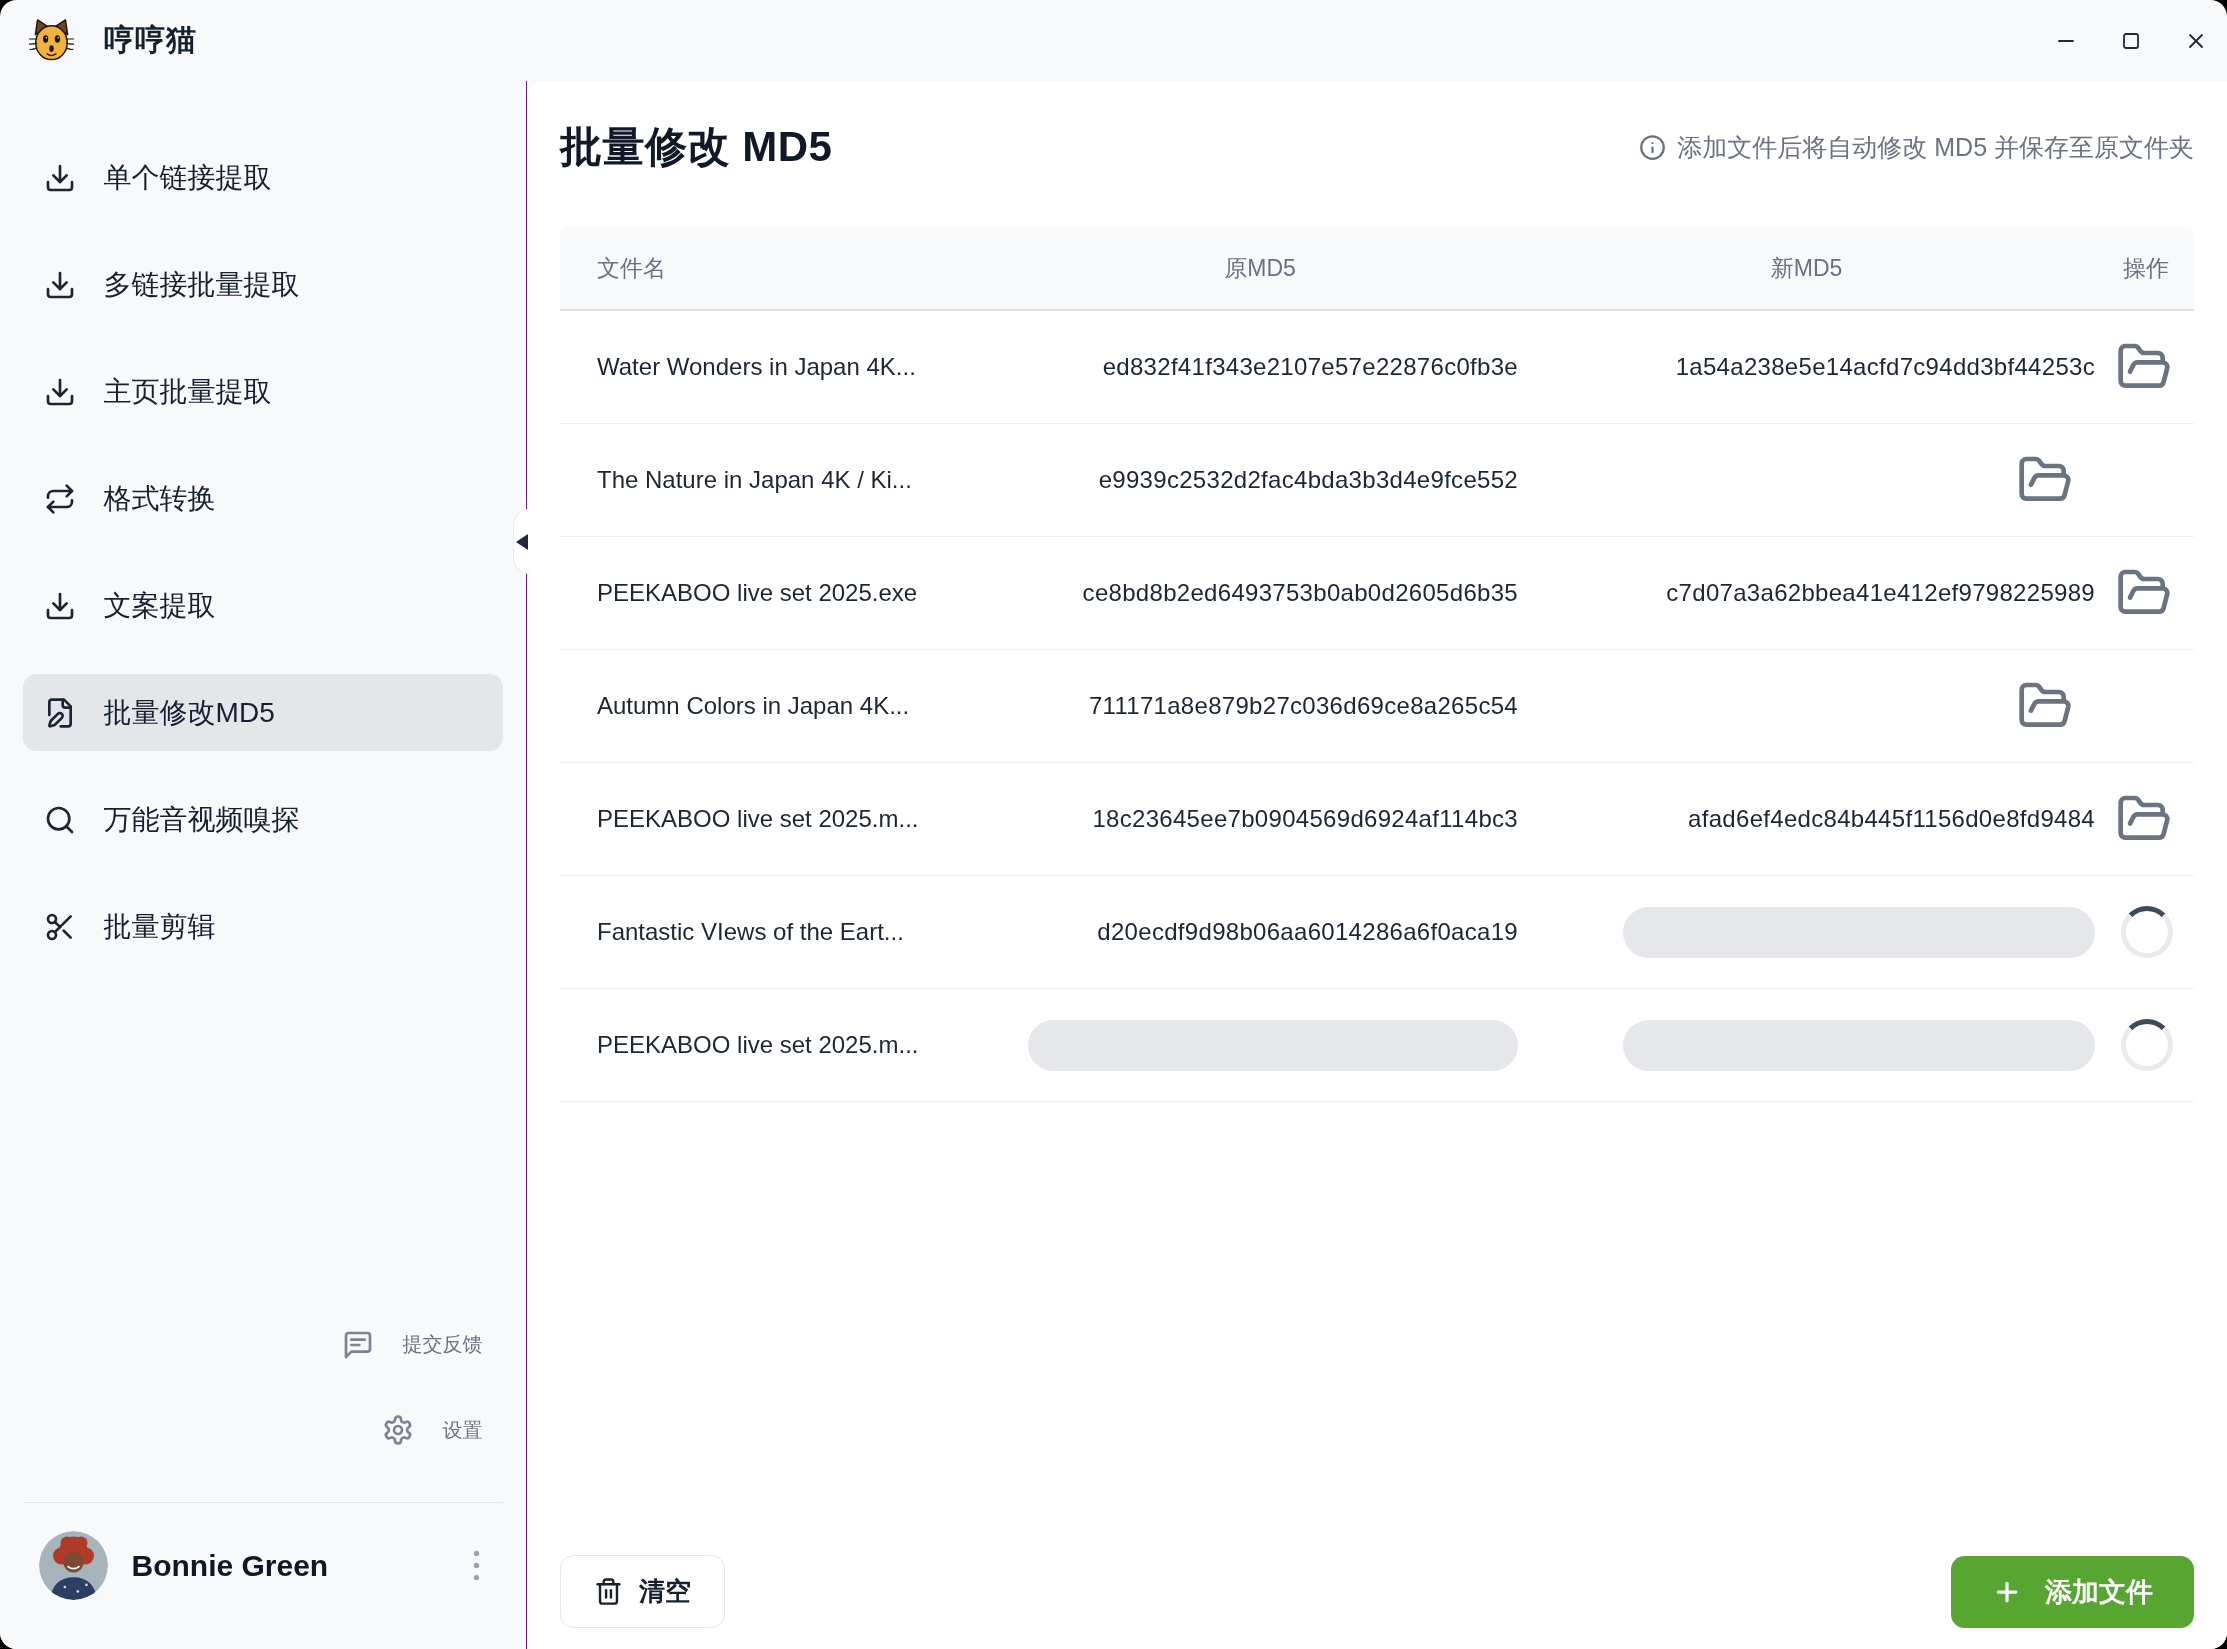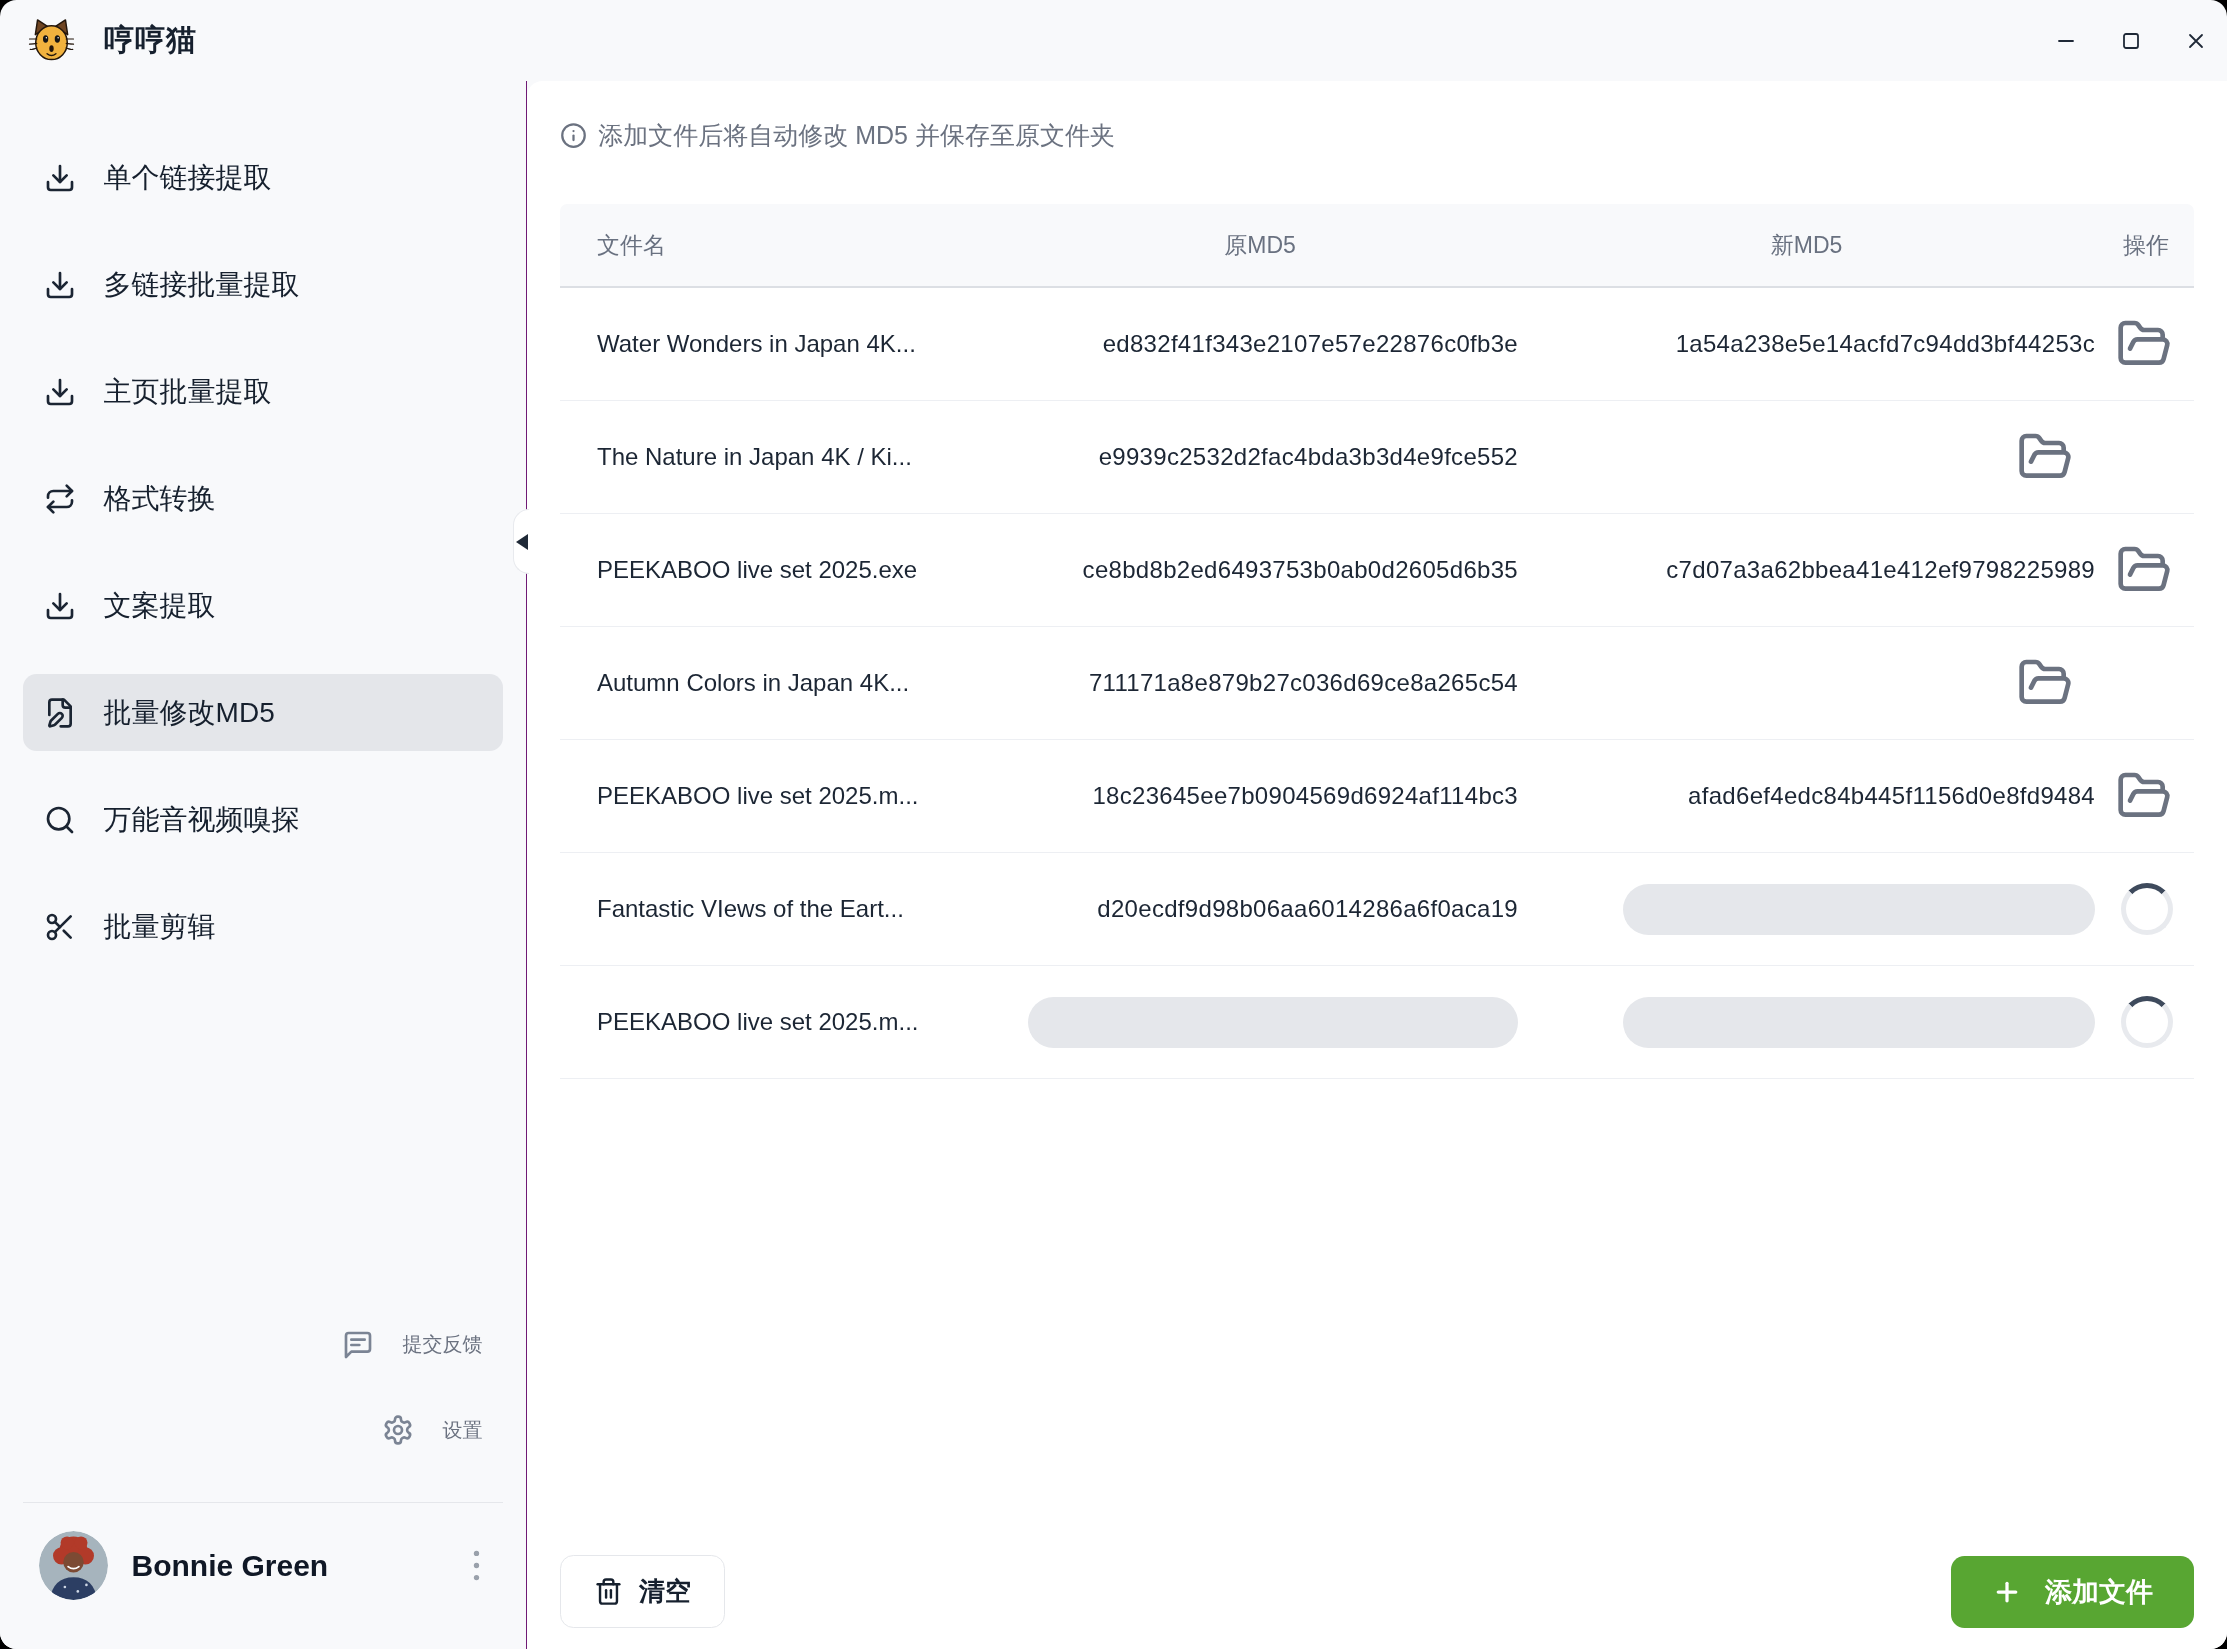--- a/index.html
+++ b/index.html
@@ -296,20 +296,21 @@
             <svg viewBox="0 0 24 36">
                 <use href="#kebab-icon"></use>
               </svg>
           </span>
         </div>
       </div>
     </div>
 
     <div class="main">
       <div class="main-header">
+        <div class="page-title">批量修改 MD5</div>
         <div class="hint">
           <svg class="ic" viewBox="0 0 52 52" width="27" height="27">
               <use href="#info-icon"></use>
             </svg>
           <span>添加文件后将自动修改 MD5 并保存至原文件夹</span>
         </div>
       </div>
 
       <div class="table">
         <div class="thead grid-cols">

